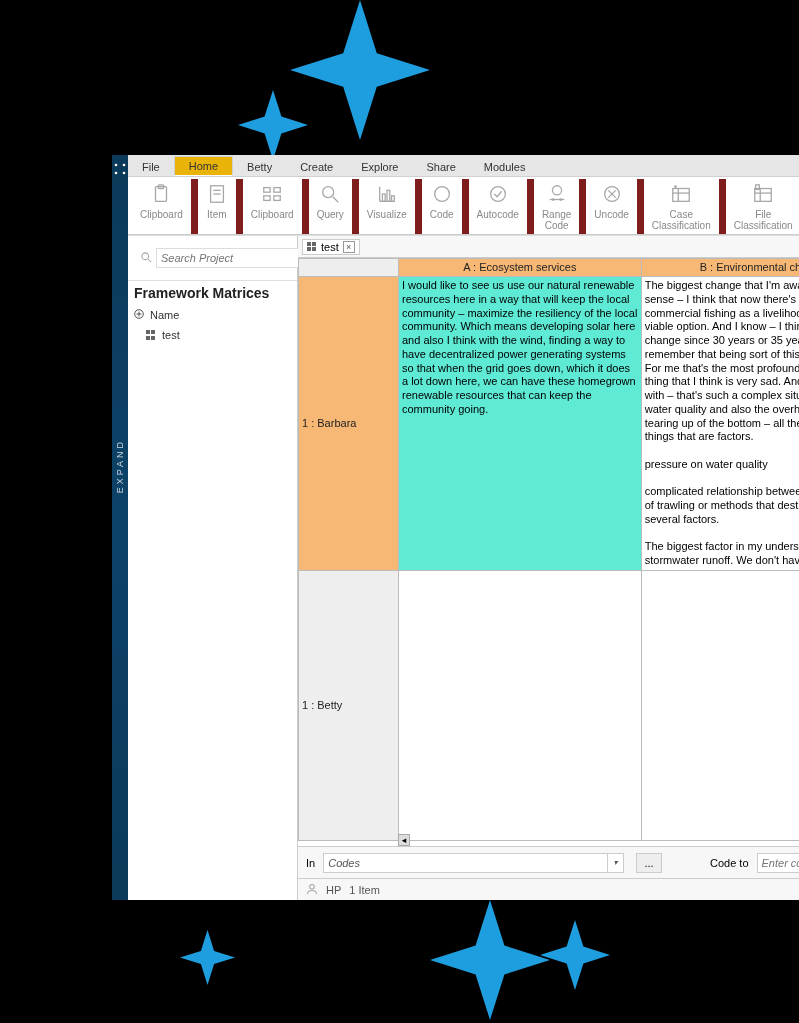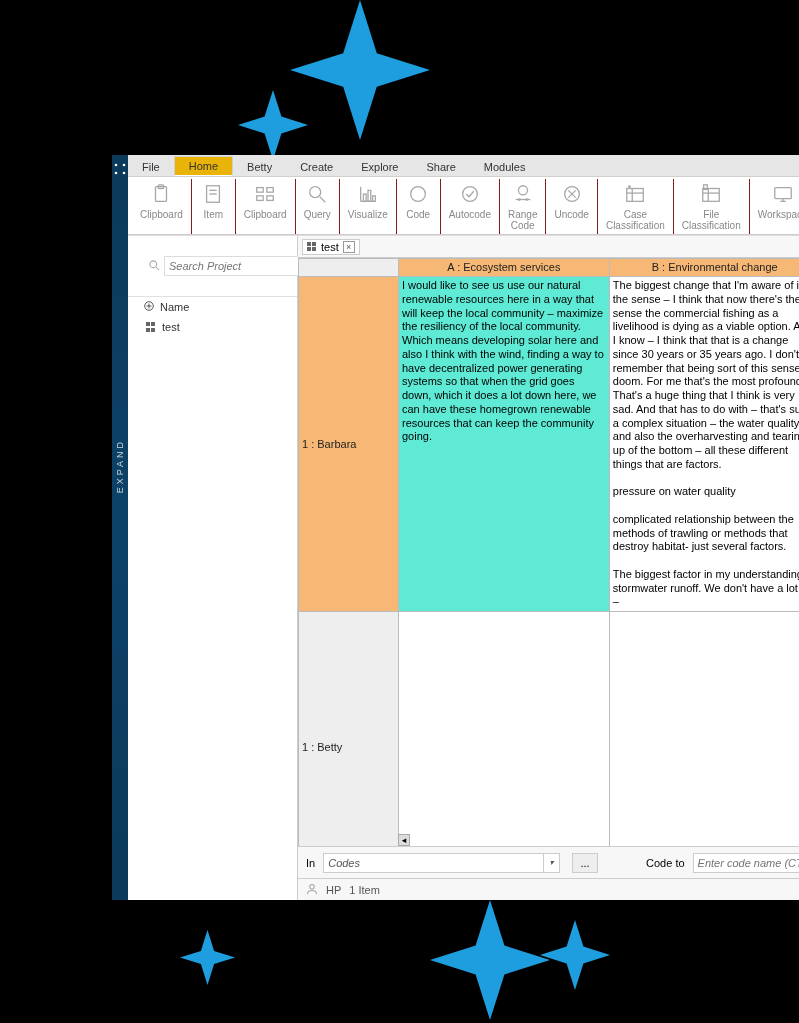--- a/index.html
+++ b/index.html
@@ -67,45 +67,45 @@
   }
   .rib-group {
     display: flex;
     flex-direction: column;
     align-items: center;
     justify-content: flex-start;
     padding: 2px 8px;
     min-width: 44px;
     color: #777;
     font-size: 10px;
-    border-right: 1px solid #7f1d1d;
+    border-right: 7px solid #7f1d1d;
   }
   .rib-group .rib-icon { width: 22px; height: 22px; margin-top: 2px; }
   .rib-group .rib-label { margin-top: 4px; color: #888; line-height: 1.1; text-align:center; }
   .rib-group.twoline .rib-label { white-space: pre-line; }
   .content-row { flex: 1; display: flex; overflow: hidden; border-top: 1px solid #ddd;}
   .nav-panel {
     width: 170px;
     border-right: 1px solid #ccc;
     background: #fff;
     display: flex;
     flex-direction: column;
   }
-  .search-wrap { padding: 20px; border-bottom: 1px solid #e0e0e0; display:flex; align-items:center; gap:4px; }
+  .search-wrap { padding: 12px; border-bottom: 1px solid #e0e0e0; display:flex; align-items:center; gap:4px; }
   .search-wrap input {
     flex: 1;
     font-size: 11px;
     font-style: italic;
     color: #666;
     border: 1px solid #ddd;
     padding: 2px 4px;
     height: 20px;
   }
   .nav-title { font-weight: bold; font-size: 14px; padding: 4px 6px; color: #222;}
-  .nav-header { display:flex; align-items:center; gap:6px; padding: 4px 16px; font-size: 11px; color:#333;}
+  .nav-header { display:flex; align-items:center; gap:6px; padding: 4px 6px; font-size: 11px; color:#333;}
   .nav-list-item { display:flex; align-items:center; gap:6px; padding: 4px 6px 4px 18px; font-size: 11px; color:#333; cursor:pointer;}
   .grid-icon { display:inline-flex; flex-wrap:wrap; width:10px; height:10px; gap:1px;}
   .grid-icon span { width:4px; height:4px; background:#666;}
   .main-panel { flex:1; display:flex; flex-direction:column; overflow:hidden;}
   .doc-tab-row { height: 22px; display:flex; align-items:center; background:#f7f7f7; border-bottom:1px solid #ccc; padding-left:4px; gap:4px;}
   .doc-tab { display:flex; align-items:center; background:#fff; border:1px solid #ccc; padding:1px 4px; gap:4px; font-size:11px;}
   .doc-tab .close { width:12px;height:12px;border:1px solid #999;display:flex;align-items:center;justify-content:center;font-size:9px;color:#555;cursor:pointer;}
   .matrix-scroll { flex:1; overflow:auto; position:relative;}
   table.matrix { border-collapse: collapse; table-layout: fixed; width: 100%; font-size: 11px; color:#222;}
   table.matrix th, table.matrix td { border:1px solid #bbb; vertical-align: top; padding:2px 3px; text-align:left;}
@@ -297,20 +297,21 @@
         <div class="search-wrap">
           <span>
             <svg width="12" height="12" viewBox="0 0 16 16">
                 <circle cx="7" cy="7" r="4.5" class="ric"></circle>
                 <line x1="11" y1="11" x2="15" y2="15" class="ric"></line>
               </svg>
           </span>
           <input type="text" placeholder="Search Project" style="">
           <span style="font-size:8px;color:#777;">▾</span>
         </div>
+        <div class="nav-title">Framework Matrices</div>
         <div class="nav-header">
           <span>
             <svg width="10" height="10" viewBox="0 0 10 10">
                 <circle cx="5" cy="5" r="4.3" fill="none" stroke="#555" stroke-width="1"></circle>
                 <line x1="5" y1="2.5" x2="5" y2="7.5" stroke="#555" stroke-width="1"></line>
                 <line x1="2.5" y1="5" x2="7.5" y2="5" stroke="#555" stroke-width="1"></line>
               </svg>
           </span>
           <span>Name</span>
         </div>

